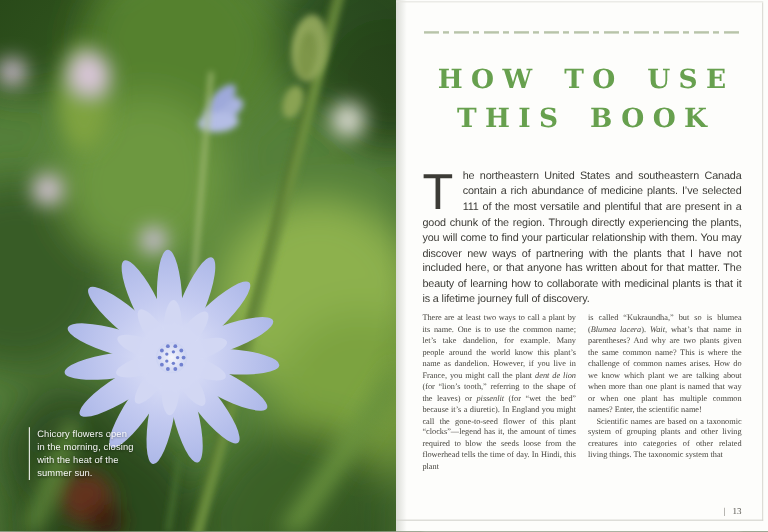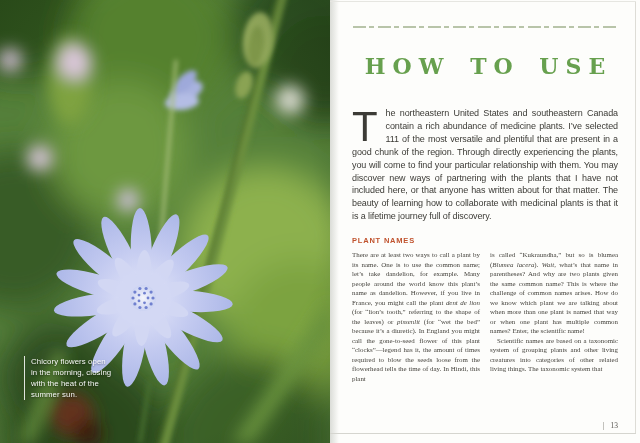--- a/index.html
+++ b/index.html
@@ -226,27 +226,27 @@
   <div class="page-right">
     <div class="spine"></div>
     <div class="edge-top"></div>
     <div class="edge-right"></div>
     <div class="edge-bottom"></div>
 
     <div class="ornament"></div>
 
     <h1 class="title">
       <span>HOW TO USE</span>
+      <span>THIS BOOK</span>
     </h1>
 
     <p class="intro">
       <span class="dropcap">T</span><span>he northeastern United States and southeastern Canada contain a rich abundance of medicine plants. I’ve selected 111 of the most versatile and plentiful that are present in a good chunk of the region. Through directly experiencing the plants, you will come to find your particular relationship with them. You may discover new ways of partnering with the plants that I have not included here, or that anyone has written about for that matter. The beauty of learning how to collaborate with medicinal plants is that it is a lifetime journey full of discovery.</span>
     </p>
 
-    <h2 class="section-heading">PLANT NAMES</h2>
 
     <div class="columns">
       <div class="col">
           <p><span>There are at least two ways to call a plant by its name. One is to use the common name; let’s take dandelion, for example. Many people around the world know this plant’s name as dandelion. However, if you live in France, you might call the plant </span><i>dent de lion</i><span> (for “lion’s tooth,” referring to the shape of the leaves) or </span><i>pissenlit</i><span> (for “wet the bed” because it’s a diuretic). In England you might call the gone-to-seed flower of this plant “clocks”—legend has it, the amount of times required to blow the seeds loose from the flowerhead tells the time of day. In Hindi, this plant</span></p>
         </div>
       <div class="col">
           <p><span>is called “Kukraundha,” but so is blumea (</span><i>Blumea lacera</i><span>). </span><i>Wait,</i><span> what’s that name in parentheses? And why are two plants given the same common name? This is where the challenge of common names arises. How do we know which plant we are talking about when more than one plant is named that way or when one plant has multiple common names? Enter, the scientific name!</span></p>
           <p class="indent"><span>Scientific names are based on a taxonomic system of grouping plants and other living creatures into categories of other related living things. The taxonomic system that</span></p>
         </div>
     </div>

